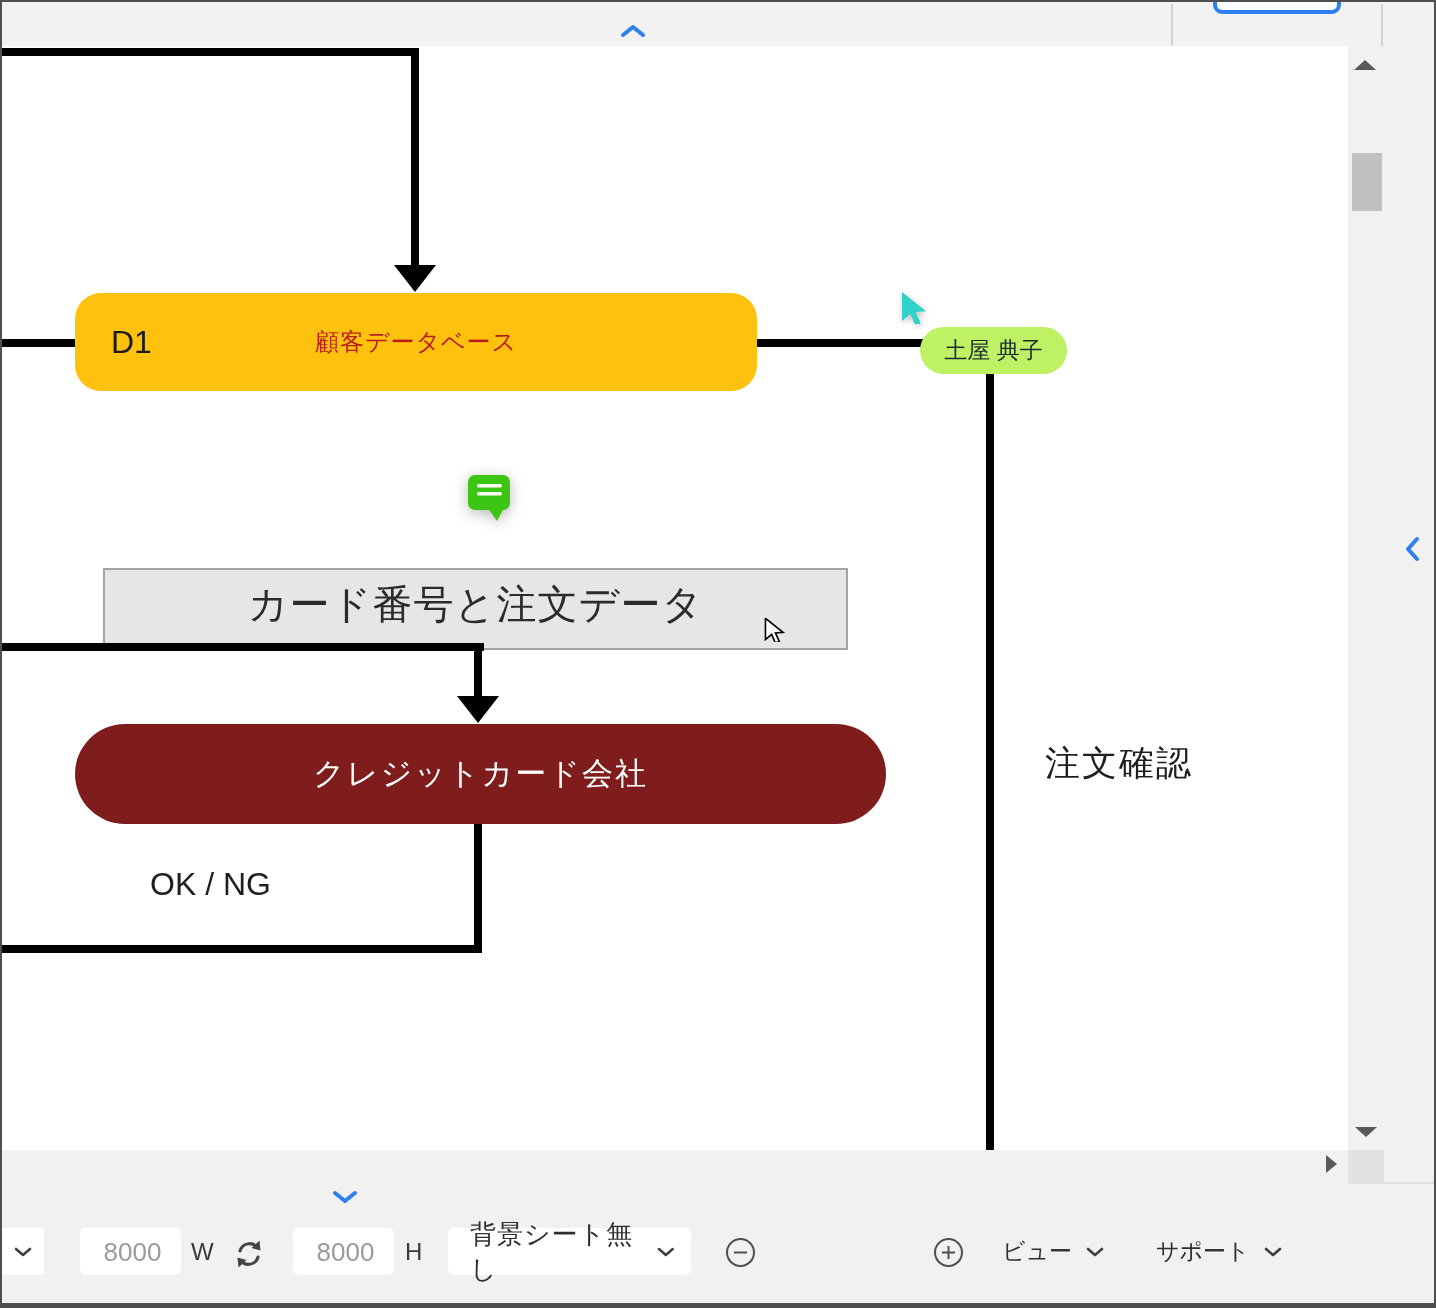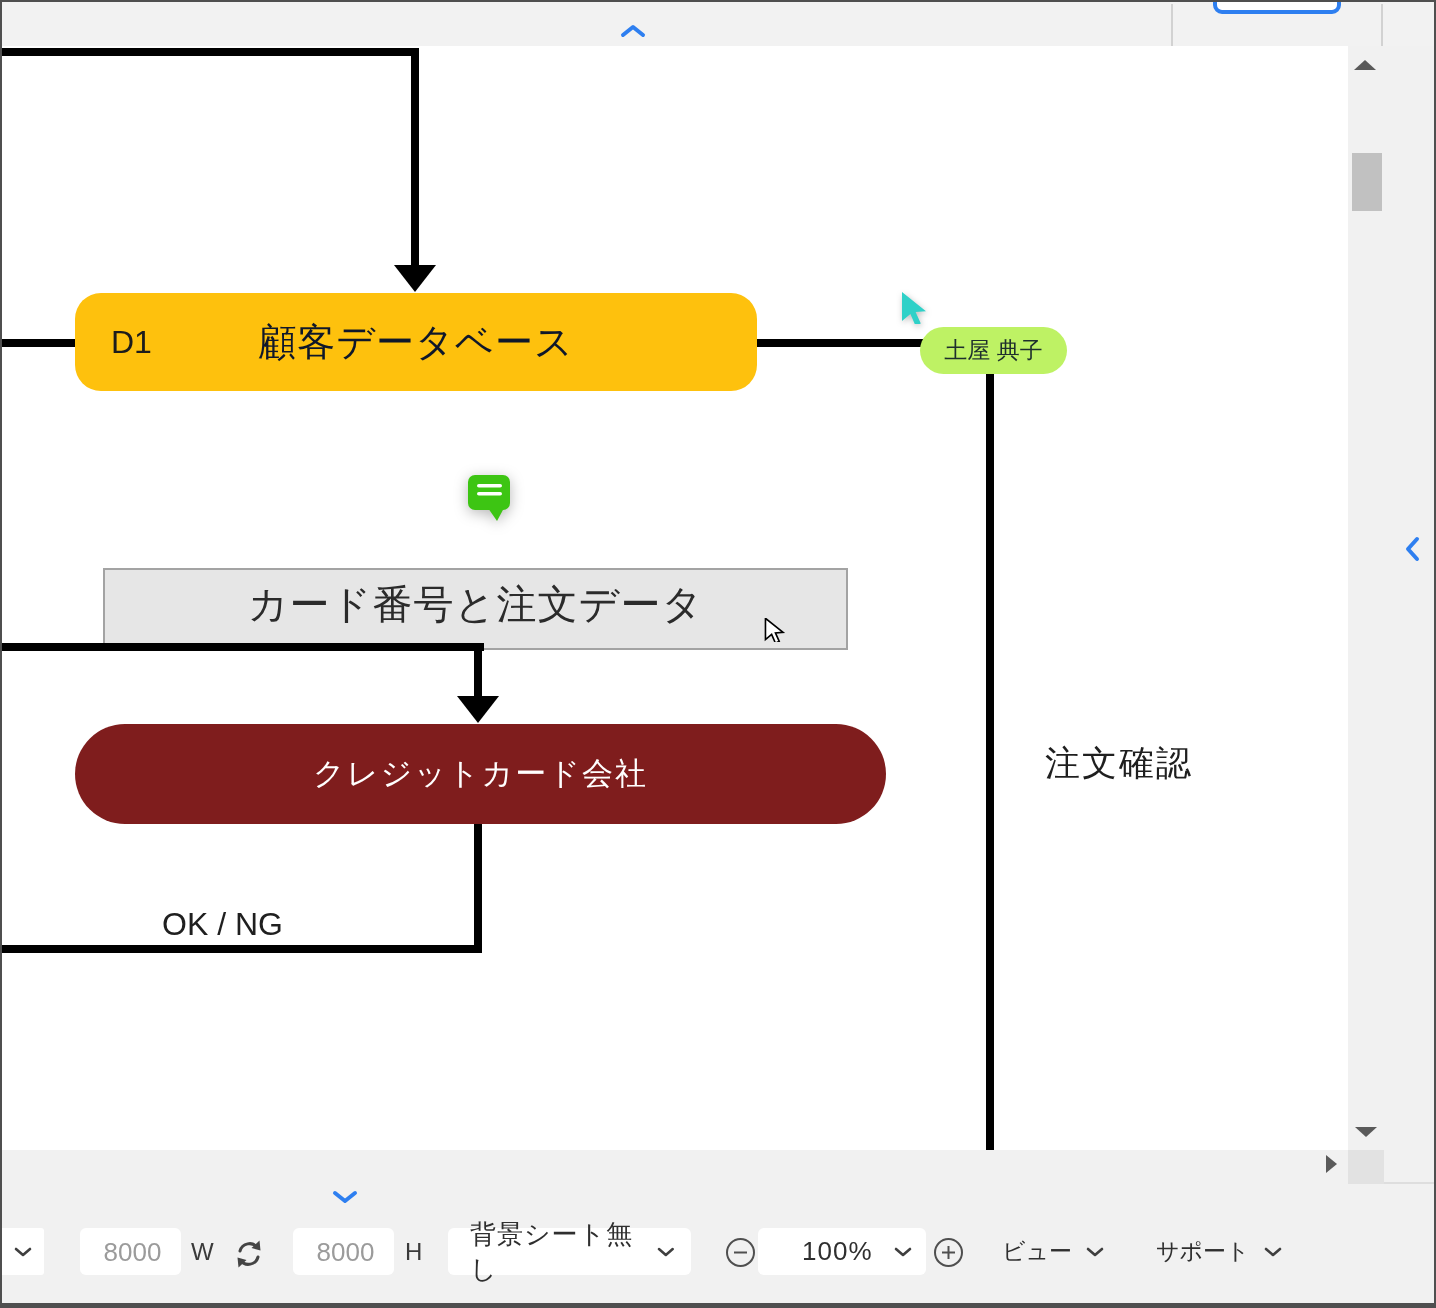--- a/index.html
+++ b/index.html
@@ -17,21 +17,21 @@
     border:4px solid #2e7ff0;border-radius:9px;box-sizing:border-box;}
   
   .canvas{left:0;top:44px;width:1346px;height:1104px;background:#fff;overflow:hidden;}
   .hline,.vline{position:absolute;background:#000;}
   .arrow-down{position:absolute;width:0;height:0;
     border-left:21px solid transparent;border-right:21px solid transparent;
     border-top:27px solid #000;}
   .shape-datastore{position:absolute;left:73px;top:247px;width:682px;height:98px;
     border-radius:26px;background:#fec10d;display:flex;align-items:center;justify-content:center;}
   .ds-id{position:absolute;left:36px;top:0;height:98px;line-height:98px;font-size:32px;color:#1c1c1c;}
-  .ds-label{font-size:38px;color:#0f172a;letter-spacing:1px;}
+  .ds-label{font-size:24px;color:#b91c1c;letter-spacing:1px;}
   .note-box{position:absolute;left:101px;top:522px;width:745px;height:82px;box-sizing:border-box;
     background:#e6e6e6;border:2px solid #a3a3a3;text-align:center;}
   .note-label{font-size:40px;color:#2b2b2b;padding-top:7px;letter-spacing:1px;}
   .shape-terminator{position:absolute;left:73px;top:678px;width:811px;height:100px;
     border-radius:50px;background:#11c885;display:flex;align-items:center;justify-content:center;}
   .term-label{font-size:31px;color:#fff;letter-spacing:2px;}
   .edge-label{position:absolute;color:#1f1f1f;}
   .collab-pill{position:absolute;left:918px;top:281px;width:147px;height:47px;border-radius:24px;
     background:#4ee9e1;display:flex;align-items:center;justify-content:center;}
   .collab-name{font-size:23px;color:#1e2f2d;}
@@ -116,21 +116,21 @@
     <div class="vline" style="left:472px;top:597px;width:8px;height:55px;"></div>
     <div class="arrow-down" style="left:455px;top:650px;"></div>
 
     <div class="shape-terminator" style="background: #7f1d1d; text-align: right;">
       <span class="term-label">クレジットカード会社</span>
     </div>
 
     <div class="vline" style="left:472px;top:778px;width:8px;height:125px;"></div>
     <div class="hline" style="left:0;top:899px;width:480px;height:8px;"></div>
 
-    <div class="edge-label" style="left:128px;top:820px;width:185px;text-align:center;font-size:32px;margin-top:40px;">OK / NG</div>
+    <div class="edge-label" style="left:148px;top:820px;width:185px;font-size:32px;">OK / NG</div>
     <div class="edge-label" style="left:1043px;top:694px;font-size:35px;letter-spacing:2px;">注文確認</div>
   </div>
 
   <div class="abs vrail">
     <div class="tri-up"></div>
     <div class="sb-thumb"></div>
     <div class="tri-down"></div>
   </div>
   <svg class="abs" style="left:1402px;top:534px;" width="16" height="26" viewBox="0 0 16 26">
     <path d="M13 3 L4 13 L13 23" fill="none" stroke="#2e7ff0" stroke-width="4" stroke-linecap="round" stroke-linejoin="round" style="stroke: rgb(46, 127, 240);"></path>
@@ -172,26 +172,20 @@
     <span class="select-label">背景シート無し</span>
     <svg width="18" height="10" viewBox="0 0 18 10">
       <path d="M2 2 L9 8 L16 2" fill="none" stroke="#3f3f3f" stroke-width="2.6" stroke-linecap="round" stroke-linejoin="round"></path>
     </svg>
   </div>
 
   <svg class="circle-btn" style="left:723px;" viewBox="0 0 31 31">
     <circle cx="15.5" cy="15.5" r="13.5" fill="none" stroke="#4f4f4f" stroke-width="2"></circle>
     <line x1="9" y1="15.5" x2="22" y2="15.5" stroke="#4f4f4f" stroke-width="2"></line>
   </svg>
-  <div class="ctrl" style="left:756px;width:168px;display:flex;align-items:center;justify-content:space-between;padding:0 14px 0 44px;">
-    <span class="select-label">100%</span>
-    <svg width="18" height="10" viewBox="0 0 18 10">
-      <path d="M2 2 L9 8 L16 2" fill="none" stroke="#3f3f3f" stroke-width="2.6" stroke-linecap="round" stroke-linejoin="round"></path>
-    </svg>
-  </div>
   <svg class="circle-btn" style="left:931px;" viewBox="0 0 31 31">
     <circle cx="15.5" cy="15.5" r="13.5" fill="none" stroke="#4f4f4f" stroke-width="2"></circle>
     <line x1="9" y1="15.5" x2="22" y2="15.5" stroke="#4f4f4f" stroke-width="2"></line>
     <line x1="15.5" y1="9" x2="15.5" y2="22" stroke="#4f4f4f" stroke-width="2"></line>
   </svg>
 
   <div class="menu-item" style="left:1000px;">
     <span>ビュー</span>
     <svg width="18" height="10" viewBox="0 0 18 10">
       <path d="M2 2 L9 8 L16 2" fill="none" stroke="#3f3f3f" stroke-width="2.6" stroke-linecap="round" stroke-linejoin="round"></path>

